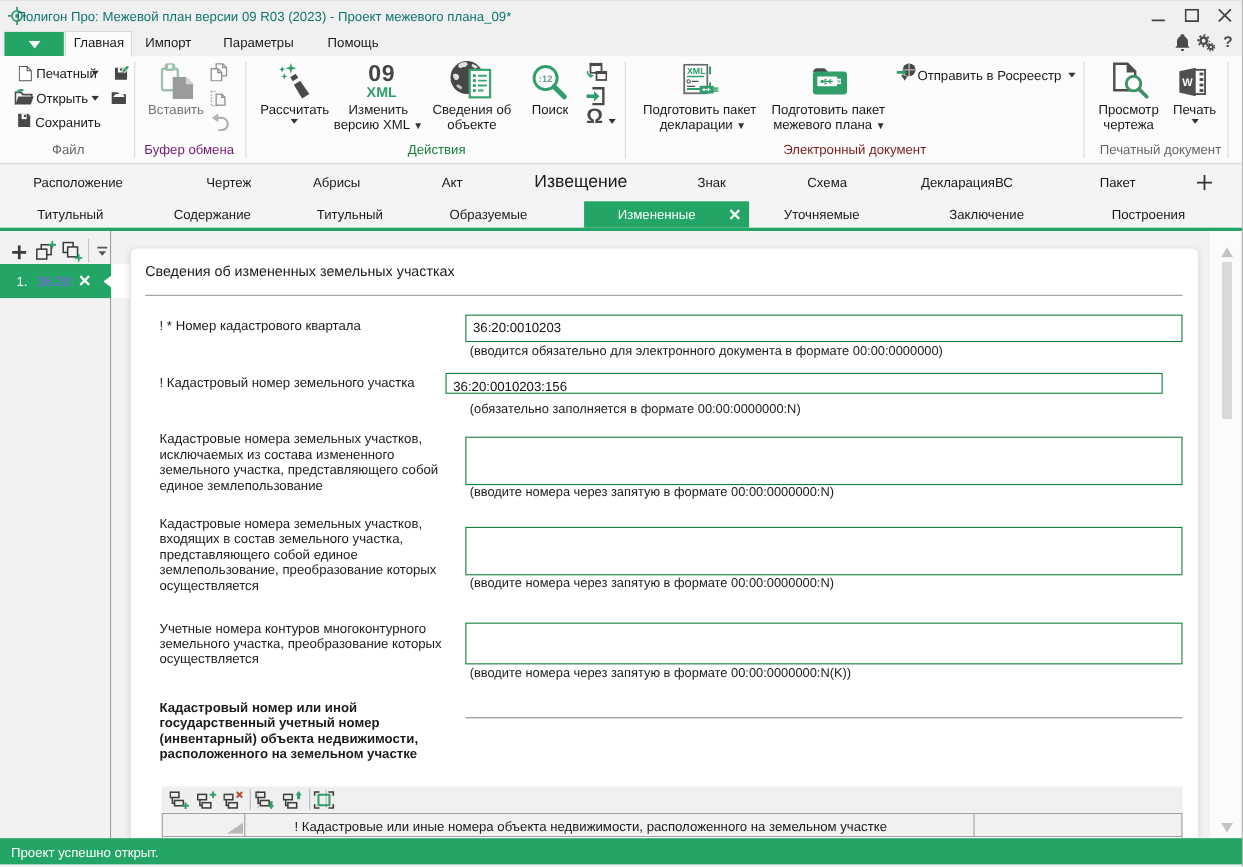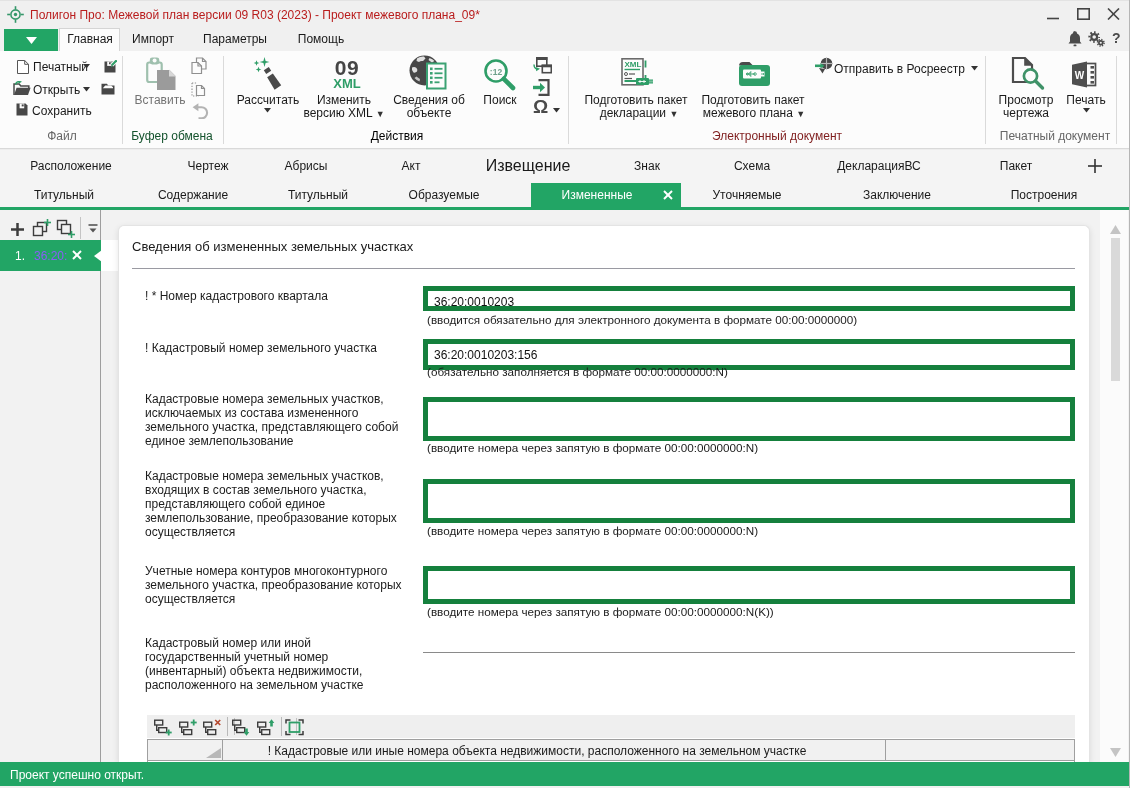--- a/index.html
+++ b/index.html
@@ -3,34 +3,34 @@
 <style>
 *{margin:0;padding:0;box-sizing:border-box}
 html,body{width:1130px;height:788px;overflow:hidden}
 body{font-family:"Liberation Sans",sans-serif;position:relative;background:#ededed;color:#1a1a1a;font-size:12px}
 .a{position:absolute}
 .t{position:absolute;white-space:nowrap;font-size:12px;line-height:14px}
 .c{transform:translateX(-50%)}
 .sep{position:absolute;width:1px;background:#dadada}
 .note{position:absolute;white-space:nowrap;font-size:12px;color:#1c1c1c}
 .lbl{position:absolute;font-size:12px;line-height:14px;color:#1c1c1c}
-.inp{position:absolute;background:#fff;border:5px solid #15803d;font-size:12px;padding-left:6px;color:#111}
+.inp{position:absolute;background:#fff;border:1px solid #15803d;font-size:12px;padding-left:6px;color:#111}
 </style></head>
 <body>
 
 <div class="a" style="left:0;top:0;width:1130px;height:28px;background:#f0f0f0;border-top:1px solid #e3e3e3"></div>
 <svg class="a" style="left:7px;top:6px" width="17" height="17" viewBox="0 0 17 17">
 <circle cx="8.5" cy="8.5" r="4.6" fill="none" stroke="#35976a" stroke-width="1.6"></circle>
 <circle cx="8.5" cy="8.5" r="1.7" fill="#35976a"></circle>
 <line x1="8.5" y1="0.2" x2="8.5" y2="3" stroke="#35976a" stroke-width="1.6"></line>
 <line x1="8.5" y1="14" x2="8.5" y2="16.8" stroke="#35976a" stroke-width="1.6"></line>
 <line x1="0.2" y1="8.5" x2="3" y2="8.5" stroke="#35976a" stroke-width="1.6"></line>
 <line x1="14" y1="8.5" x2="16.8" y2="8.5" stroke="#35976a" stroke-width="1.6"></line>
 </svg>
-<div class="t" style="left:30px;top:8px;font-size:12px;color:#b91c1c">Полигон Про: Межевой план версии 09 R03 (2023) - Проект межевого плана_09*</div>
+<div class="t" style="left:15px;top:8px;font-size:12px;color:#0f766e">Полигон Про: Межевой план версии 09 R03 (2023) - Проект межевого плана_09*</div>
 <svg class="a" style="left:1046px;top:8px" width="14" height="12">
     <line x1="1" y1="10.5" x2="13" y2="10.5" stroke="#444" stroke-width="1.6"></line>
   </svg>
 <svg class="a" style="left:1077px;top:8px" width="13" height="12">
     <rect x="0.8" y="0.8" width="11.4" height="10.4" fill="none" stroke="#444" stroke-width="1.6"></rect>
   </svg>
 <svg class="a" style="left:1107px;top:8px" width="13" height="12">
     <line x1="1" y1="0.5" x2="12" y2="11.5" stroke="#444" stroke-width="1.6"></line>
     <line x1="12" y1="0.5" x2="1" y2="11.5" stroke="#444" stroke-width="1.6"></line>
   </svg>
@@ -57,22 +57,22 @@
 </svg>
 <div class="t" style="left:1112px;top:31px;font-size:14px;font-weight:bold;color:#4a4a4a">?</div>
 
 <div class="a" style="left:0;top:51px;width:1130px;height:98px;background:#fcfcfc;border-bottom:1px solid #d9d9d9"></div>
 <div class="sep" style="left:122px;top:56px;height:88px"></div>
 <div class="sep" style="left:223px;top:56px;height:88px"></div>
 <div class="sep" style="left:568px;top:56px;height:88px"></div>
 <div class="sep" style="left:985px;top:56px;height:88px"></div>
 <div class="sep" style="left:1116px;top:56px;height:88px"></div>
 <div class="t c" style="left:62px;top:129px;color:#666">Файл</div>
-<div class="t c" style="left:172px;top:129px;color:#14532d">Буфер обмена</div>
-<div class="t c" style="left:397px;top:129px;color:#000000">Действия</div>
+<div class="t c" style="left:172px;top:129px;color:#701a75">Буфер обмена</div>
+<div class="t c" style="left:397px;top:129px;color:#15803d">Действия</div>
 <div class="t c" style="left:777px;top:129px;color:#7f1d1d">Электронный документ</div>
 <div class="t c" style="left:1055px;top:129px;color:#666">Печатный документ</div>
 
 <svg class="a" style="left:17px;top:60px" width="12" height="14">
     <path d="M0.5 0.5 h7.2 l3.8 3.8 v9.2 h-11 z" fill="#fff" stroke="#555" stroke-width="1"></path>
     <path d="M7.7 0.5 v3.8 h3.8" fill="none" stroke="#555" stroke-width="1"></path>
   </svg>
 <div class="t" style="left:33px;top:60px;font-size:12px">Печатный</div>
 <svg class="a" style="left:83px;top:64px" width="7" height="5">
     <polygon points="0,0 7,0 3.5,4.5" fill="#333"></polygon>
@@ -333,32 +333,32 @@
     <polygon points="8,0 8,12 0,6" fill="#fff"></polygon>
   </svg>
 
 <div class="a" style="left:118px;top:225px;width:972px;height:537px;background:#fff;border:1px solid #e4e4e4;border-bottom:none;border-radius:6px 6px 0 0;box-shadow:0 2px 6px rgba(0,0,0,0.10)"></div>
 <div class="t" style="left:132px;top:240px;font-size:13px">Сведения об измененных земельных участках</div>
 <div class="a" style="left:132px;top:268px;width:943px;height:1px;background:#9a9aa2"></div>
 <div class="lbl" style="left:145px;top:289px;font-size:12px">! * Номер кадастрового квартала</div>
 <div class="inp" style="left:423px;top:286px;width:652px;height:25px;line-height:23px">36:20:0010203</div>
 <div class="note" style="font-size:11.7px;left:427px;top:313px">(вводится обязательно для электронного документа в формате 00:00:0000000)</div>
 <div class="lbl" style="left:145px;top:341px;font-size:12px">! Кадастровый номер земельного участка</div>
-<div class="inp" style="left:423px;top:339px;width:652px;height:31px;line-height:23px">36:20:0010203:156</div>
+<div class="inp" style="left:405px;top:339px;width:652px;height:19px;line-height:23px">36:20:0010203:156</div>
 <div class="note" style="font-size:11.7px;left:427px;top:365px">(обязательно заполняется в формате 00:00:0000000:N)</div>
 <div class="lbl" style="left:145px;top:392px;font-size:12px;white-space:nowrap">Кадастровые номера земельных участков,<br>исключаемых из состава измененного<br>земельного участка, представляющего собой<br>единое землепользование</div>
 <div class="inp" style="left:423px;top:397px;width:652px;height:44px"></div>
 <div class="note" style="font-size:11.7px;left:427px;top:441px">(вводите номера через запятую в формате 00:00:0000000:N)</div>
 <div class="lbl" style="left:145px;top:469px;font-size:12px;white-space:nowrap">Кадастровые номера земельных участков,<br>входящих в состав земельного участка,<br>представляющего собой единое<br>землепользование, преобразование которых<br>осуществляется</div>
 <div class="inp" style="left:423px;top:479px;width:652px;height:44px"></div>
 <div class="note" style="font-size:11.7px;left:427px;top:524px">(вводите номера через запятую в формате 00:00:0000000:N)</div>
 <div class="lbl" style="left:145px;top:564px;font-size:12px;white-space:nowrap">Учетные номера контуров многоконтурного<br>земельного участка, преобразование которых<br>осуществляется</div>
 <div class="inp" style="left:423px;top:566px;width:652px;height:38px"></div>
 <div class="note" style="font-size:11.7px;left:427px;top:605px">(вводите номера через запятую в формате 00:00:0000000:N(K))</div>
-<div class="lbl" style="left:145px;top:636px;font-size:12px;white-space:nowrap;font-weight:normal">Кадастровый номер или иной<br>государственный учетный номер<br>(инвентарный) объекта недвижимости,<br>расположенного на земельном участке</div>
+<div class="lbl" style="left:145px;top:636px;font-size:12px;white-space:nowrap;font-weight:bold">Кадастровый номер или иной<br>государственный учетный номер<br>(инвентарный) объекта недвижимости,<br>расположенного на земельном участке</div>
 <div class="a" style="left:423px;top:652px;width:652px;height:1px;background:#8a8a8a"></div>
 
 <div class="a" style="left:147px;top:715px;width:928px;height:23px;background:#efefef"></div>
 <div class="a" style="left:234px;top:718px;width:1px;height:17px;background:#c0c0c0"></div>
 <div class="a" style="left:296px;top:718px;width:1px;height:17px;background:#c0c0c0"></div>
 
 <div class="a" style="left:147px;top:739px;width:928px;height:22px;background:#f1f1f1;border:1px solid #9f9f9f"></div>
 <div class="a" style="left:222px;top:739px;width:1px;height:22px;background:#9f9f9f"></div>
 <div class="a" style="left:885px;top:739px;width:1px;height:22px;background:#9f9f9f"></div>
 <svg class="a" style="left:206px;top:748px" width="15" height="10">

